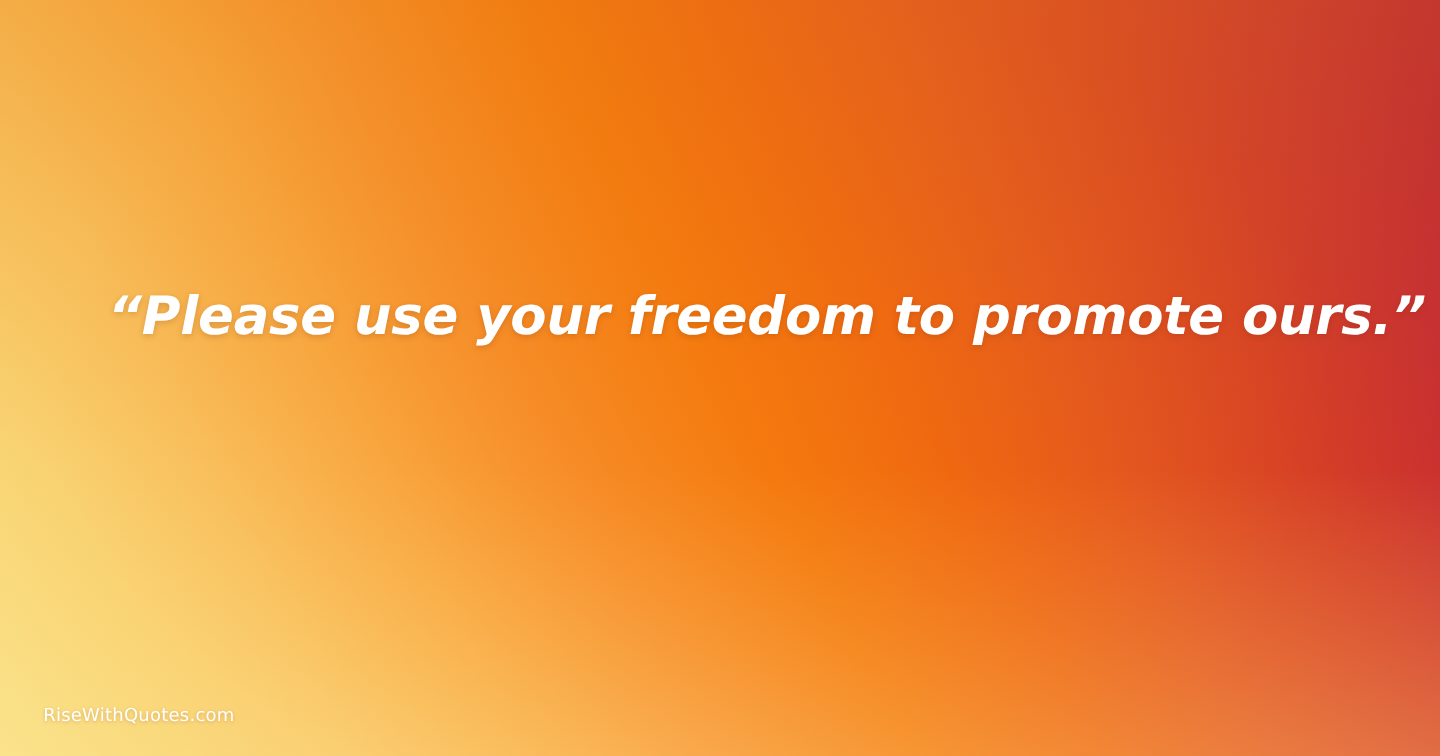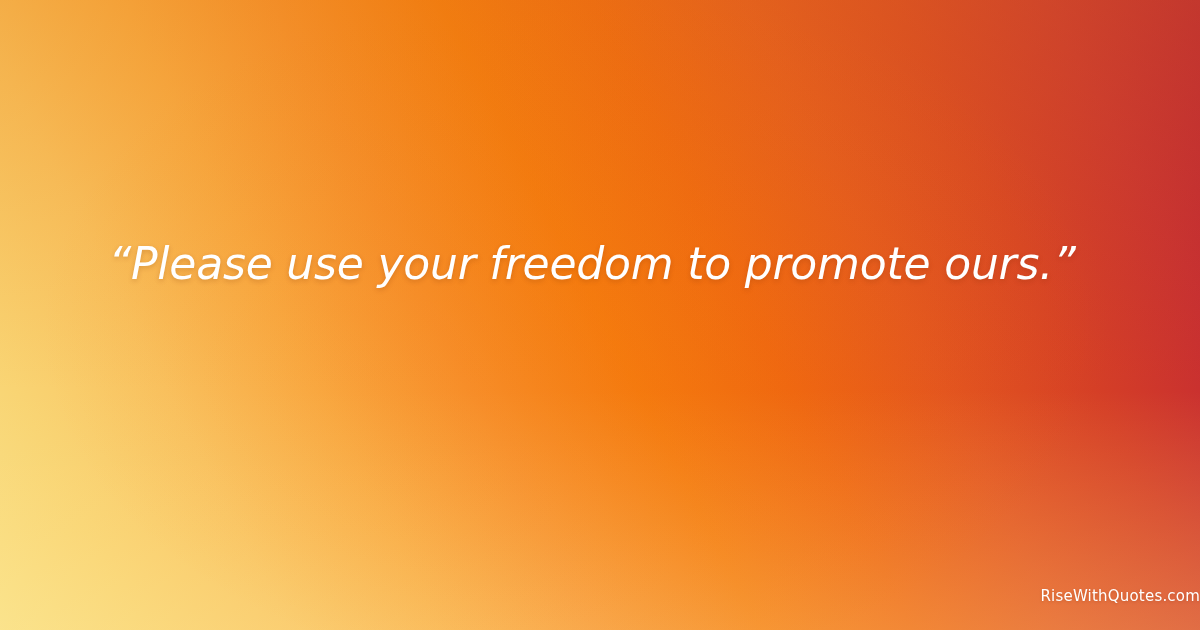--- a/index.html
+++ b/index.html
@@ -90,41 +90,42 @@
     right: 16px;
     top: 236px;
     margin: 0;
     padding: 0 90px;
     box-sizing: border-box;
     text-align: center;
     color: #FFFFFF;
     font-family: "DejaVu Sans", "Liberation Sans", sans-serif;
     font-size: 44px;
     font-style: italic;
-    font-weight: 400;
+    font-weight: 700;
     line-height: 56px;
     letter-spacing: -0.2px;
     white-space: nowrap;
     text-shadow: 0 2px 5px rgba(120, 40, 0, 0.22);
   }
 
   .site-credit {
     position: absolute;
     left: 0;
     right: 0;
     bottom: 25px;
     margin: 0;
-    text-align: right;
+    text-align: left;
     color: #FFFFFF;
     font-family: "DejaVu Sans", "Liberation Sans", sans-serif;
     font-size: 15px;
     font-style: normal;
     font-weight: 400;
     letter-spacing: 0.2px;
     text-shadow: 0 1px 3px rgba(120, 40, 0, 0.25);
+    padding-left: 36px;
   }
 </style>
 </head>
 <body>
 
 <div class="quote-card">
 
   <div class="gradient-base"></div>
   <div class="gradient-warm"></div>
   <div class="gradient-glow"></div>

